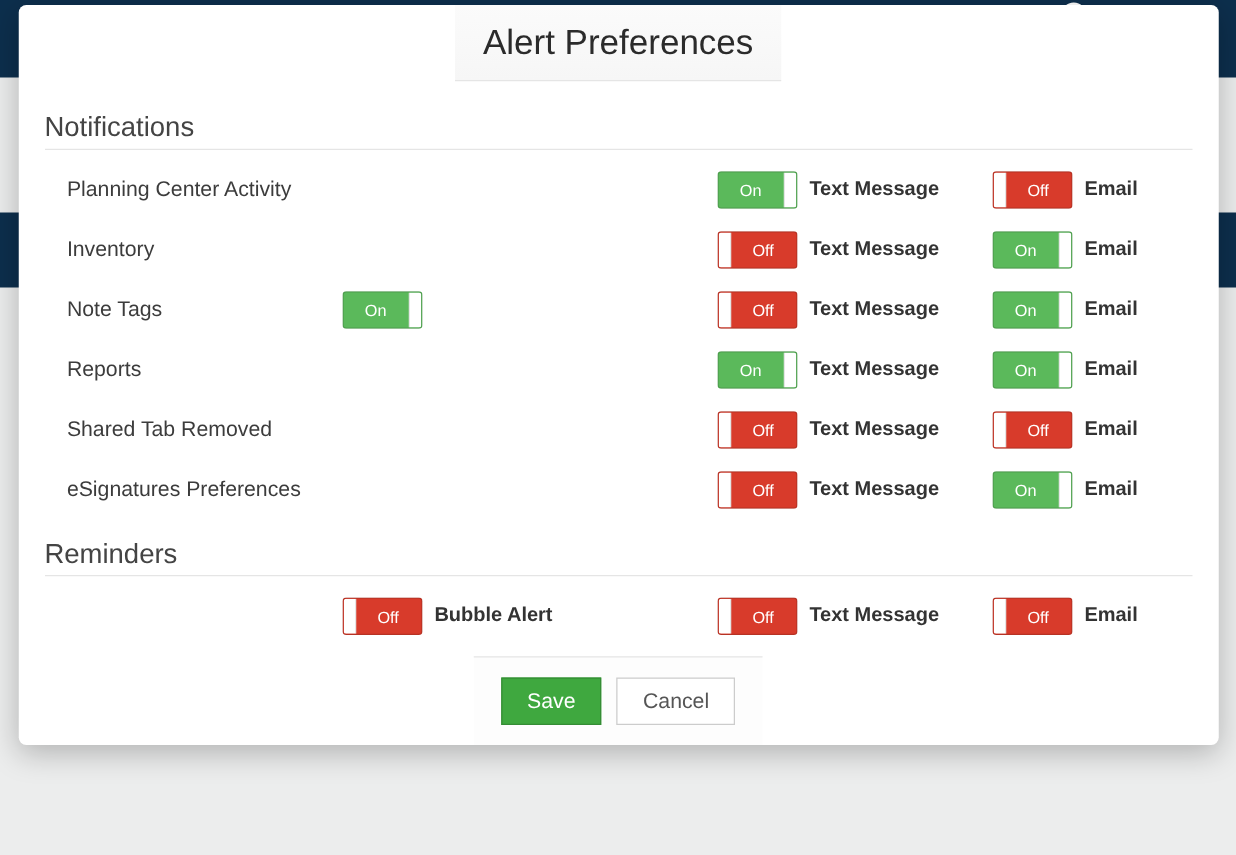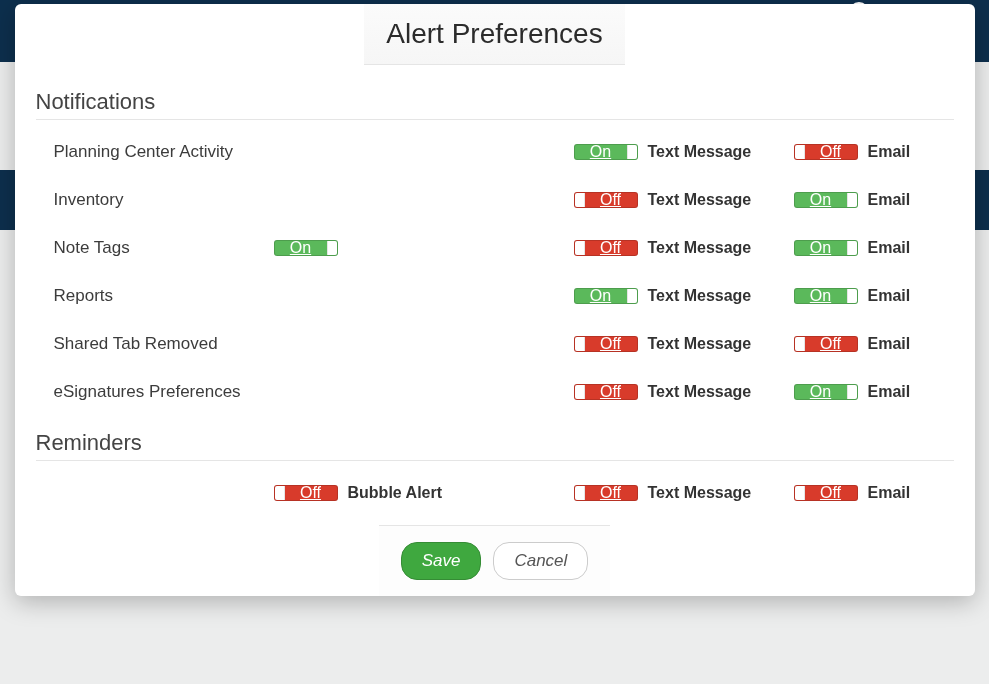--- a/index.html
+++ b/index.html
@@ -92,31 +92,30 @@
     gap:10px;
   }
   .row .col-email {
     flex: 0 0 160px;
     display:flex;
     align-items:center;
     gap:10px;
   }
   .toggle {
     position:relative;
-    width:64px; height:16px;
+    width:64px; height:30px;
     border:1px solid rgba(0,0,0,0.15);
     border-radius:3px;
     display:inline-flex;
     align-items:center;
     cursor:pointer;
     user-select:none;
-    font-size:16px;
+    font-size:13px;
     color:#fff; font-weight:500;
     overflow:hidden;
-    text-decoration:underline;
   }
   .toggle.on { background:#5bb95b; }
   .toggle.off { background:#d83b2b; }
   .toggle .knob {
     position:absolute;
     width:10px; height:100%;
     background:#fff;
     top:0;
   }
   .toggle.on .knob { right:0; border-left:1px solid rgba(0,0,0,0.1); }
@@ -135,24 +134,23 @@
     border-top:1px solid #e5e5e5;
     background:#fdfdfd;
     padding:16px 22px;
     display:flex;
     justify-content:flex-end;
     gap:12px;
   }
   .btn {
     font-size:17px;
     padding:8px 20px;
-    border-radius:16px;
+    border-radius:0;
     cursor:pointer;
     border:1px solid transparent;
-    font-style:italic;
   }
   .btn-save {
     background:#3fa83f;
     color:#fff;
     border-color:#358c35;
   }
   .btn-cancel {
     background:#fff;
     color:#555;
     border-color:#ccc;

